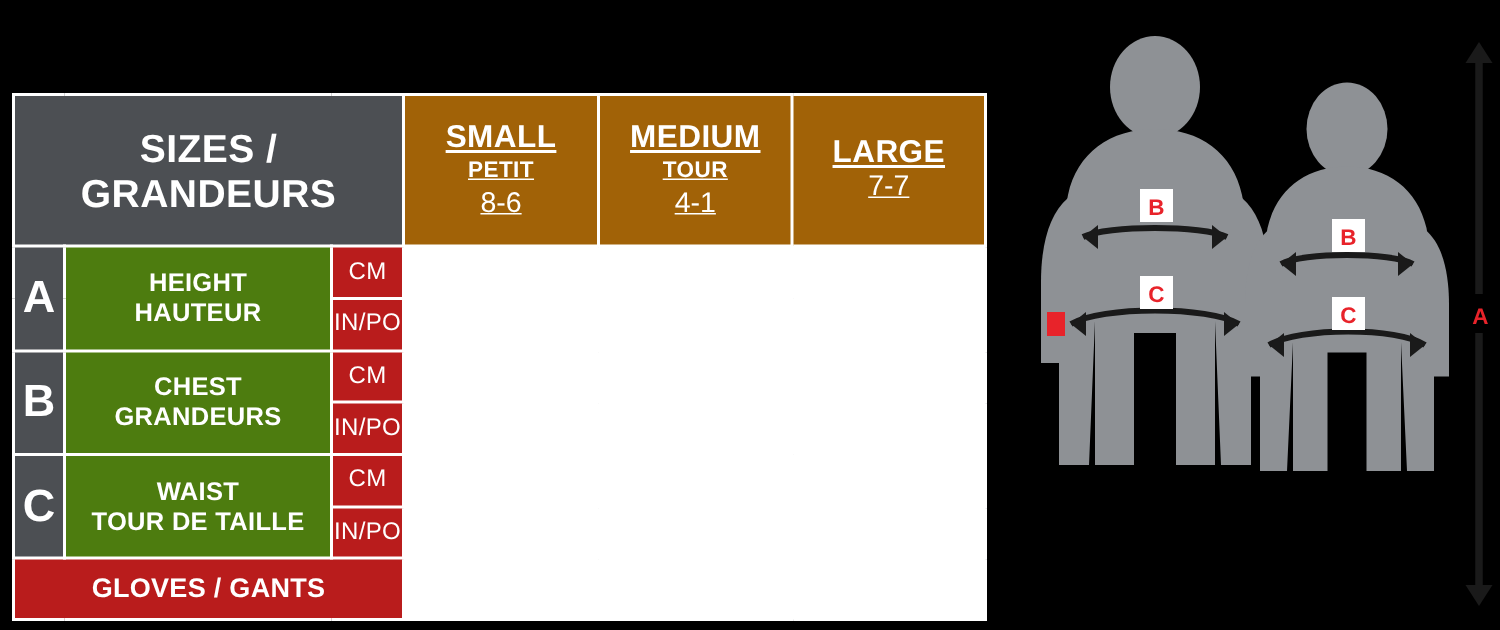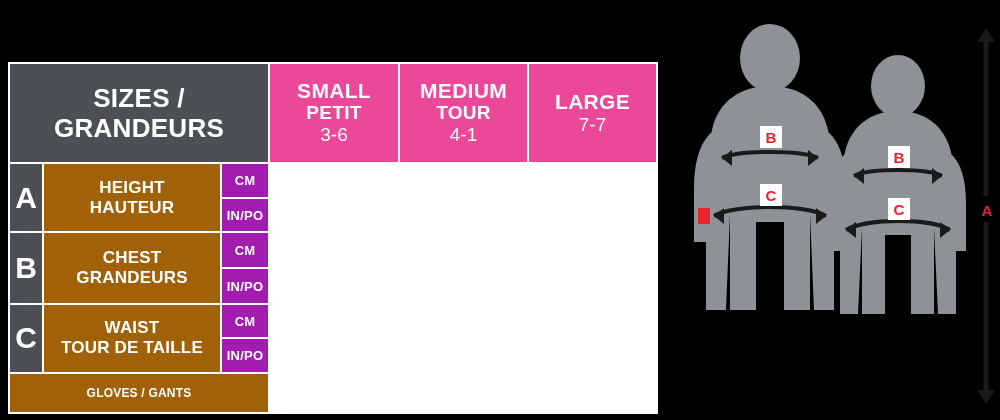--- a/index.html
+++ b/index.html
@@ -52,62 +52,63 @@
   }
   
   .hdr-title {
     background: #4c4f53;
     font-weight: bold;
     font-size: 26px;
     line-height: 30px;
     letter-spacing: .3px;
   }
   .hdr-size {
-    background: #ec4899;
-    font-weight: bold;
+    background: #a16207;
+    font-weight: bold;
+    text-decoration: underline;
   }
   .hdr-size .en {
     display: block;
     font-size: 21px;
     line-height: 23px;
     letter-spacing: .3px;
   }
   .hdr-size .fr {
     display: block;
-    font-size: 19px;
+    font-size: 15px;
     line-height: 21px;
     letter-spacing: .3px;
   }
   .hdr-size .age {
     display: block;
     font-size: 19px;
     line-height: 24px;
     font-weight: normal;
   }
 
   
   .letter {
     background: #4c4f53;
     font-weight: bold;
     font-size: 30px;
     width: 34px;
   }
   
   .rowlabel {
-    background: #a16207;
+    background: #4d7c0f;
     font-weight: bold;
     font-size: 17px;
     line-height: 20px;
     letter-spacing: .2px;
   }
   
   .unit {
-    background: #a21caf;
-    font-weight: bold;
-    font-size: 13px;
+    background: #b91c1c;
+    font-weight: normal;
+    font-size: 16px;
     width: 48px;
     letter-spacing: .2px;
   }
   
   .val {
     background: #ffffff;
     color: #231f20;
     font-weight: bold;
     font-size: 19px;
   }
@@ -118,23 +119,23 @@
     display: inline-block;
     vertical-align: middle;
     text-align: center;
     margin-left: 6px;
   }
   .val .big {
     display: inline-block;
     vertical-align: middle;
   }
   .gloves-label {
-    background: #a16207;
-    font-weight: bold;
-    font-size: 12px;
+    background: #b91c1c;
+    font-weight: bold;
+    font-size: 18px;
     letter-spacing: .2px;
   }
   .gloves-val {
     background: #ffffff;
     color: #231f20;
     font-weight: bold;
     font-size: 22px;
   }
 
   
@@ -171,21 +172,21 @@
         <col style="width:129px">
         <col style="width:129px">
       </colgroup>
       <tbody>
 
         <tr>
           <td class="hdr-title" colspan="3" rowspan="1">SIZES / GRANDEURS</td>
           <td class="hdr-size">
             <span class="en">SMALL</span>
             <span class="fr">PETIT</span>
-            <span class="age">3-6</span>
+            <span class="age">8-6</span>
           </td>
           <td class="hdr-size">
             <span class="en">MEDIUM</span>
             <span class="fr">TOUR</span>
             <span class="age">4-1</span>
           </td>
           <td class="hdr-size">
             <span class="en">LARGE</span>
             <span class="age">7-7</span>
           </td>

